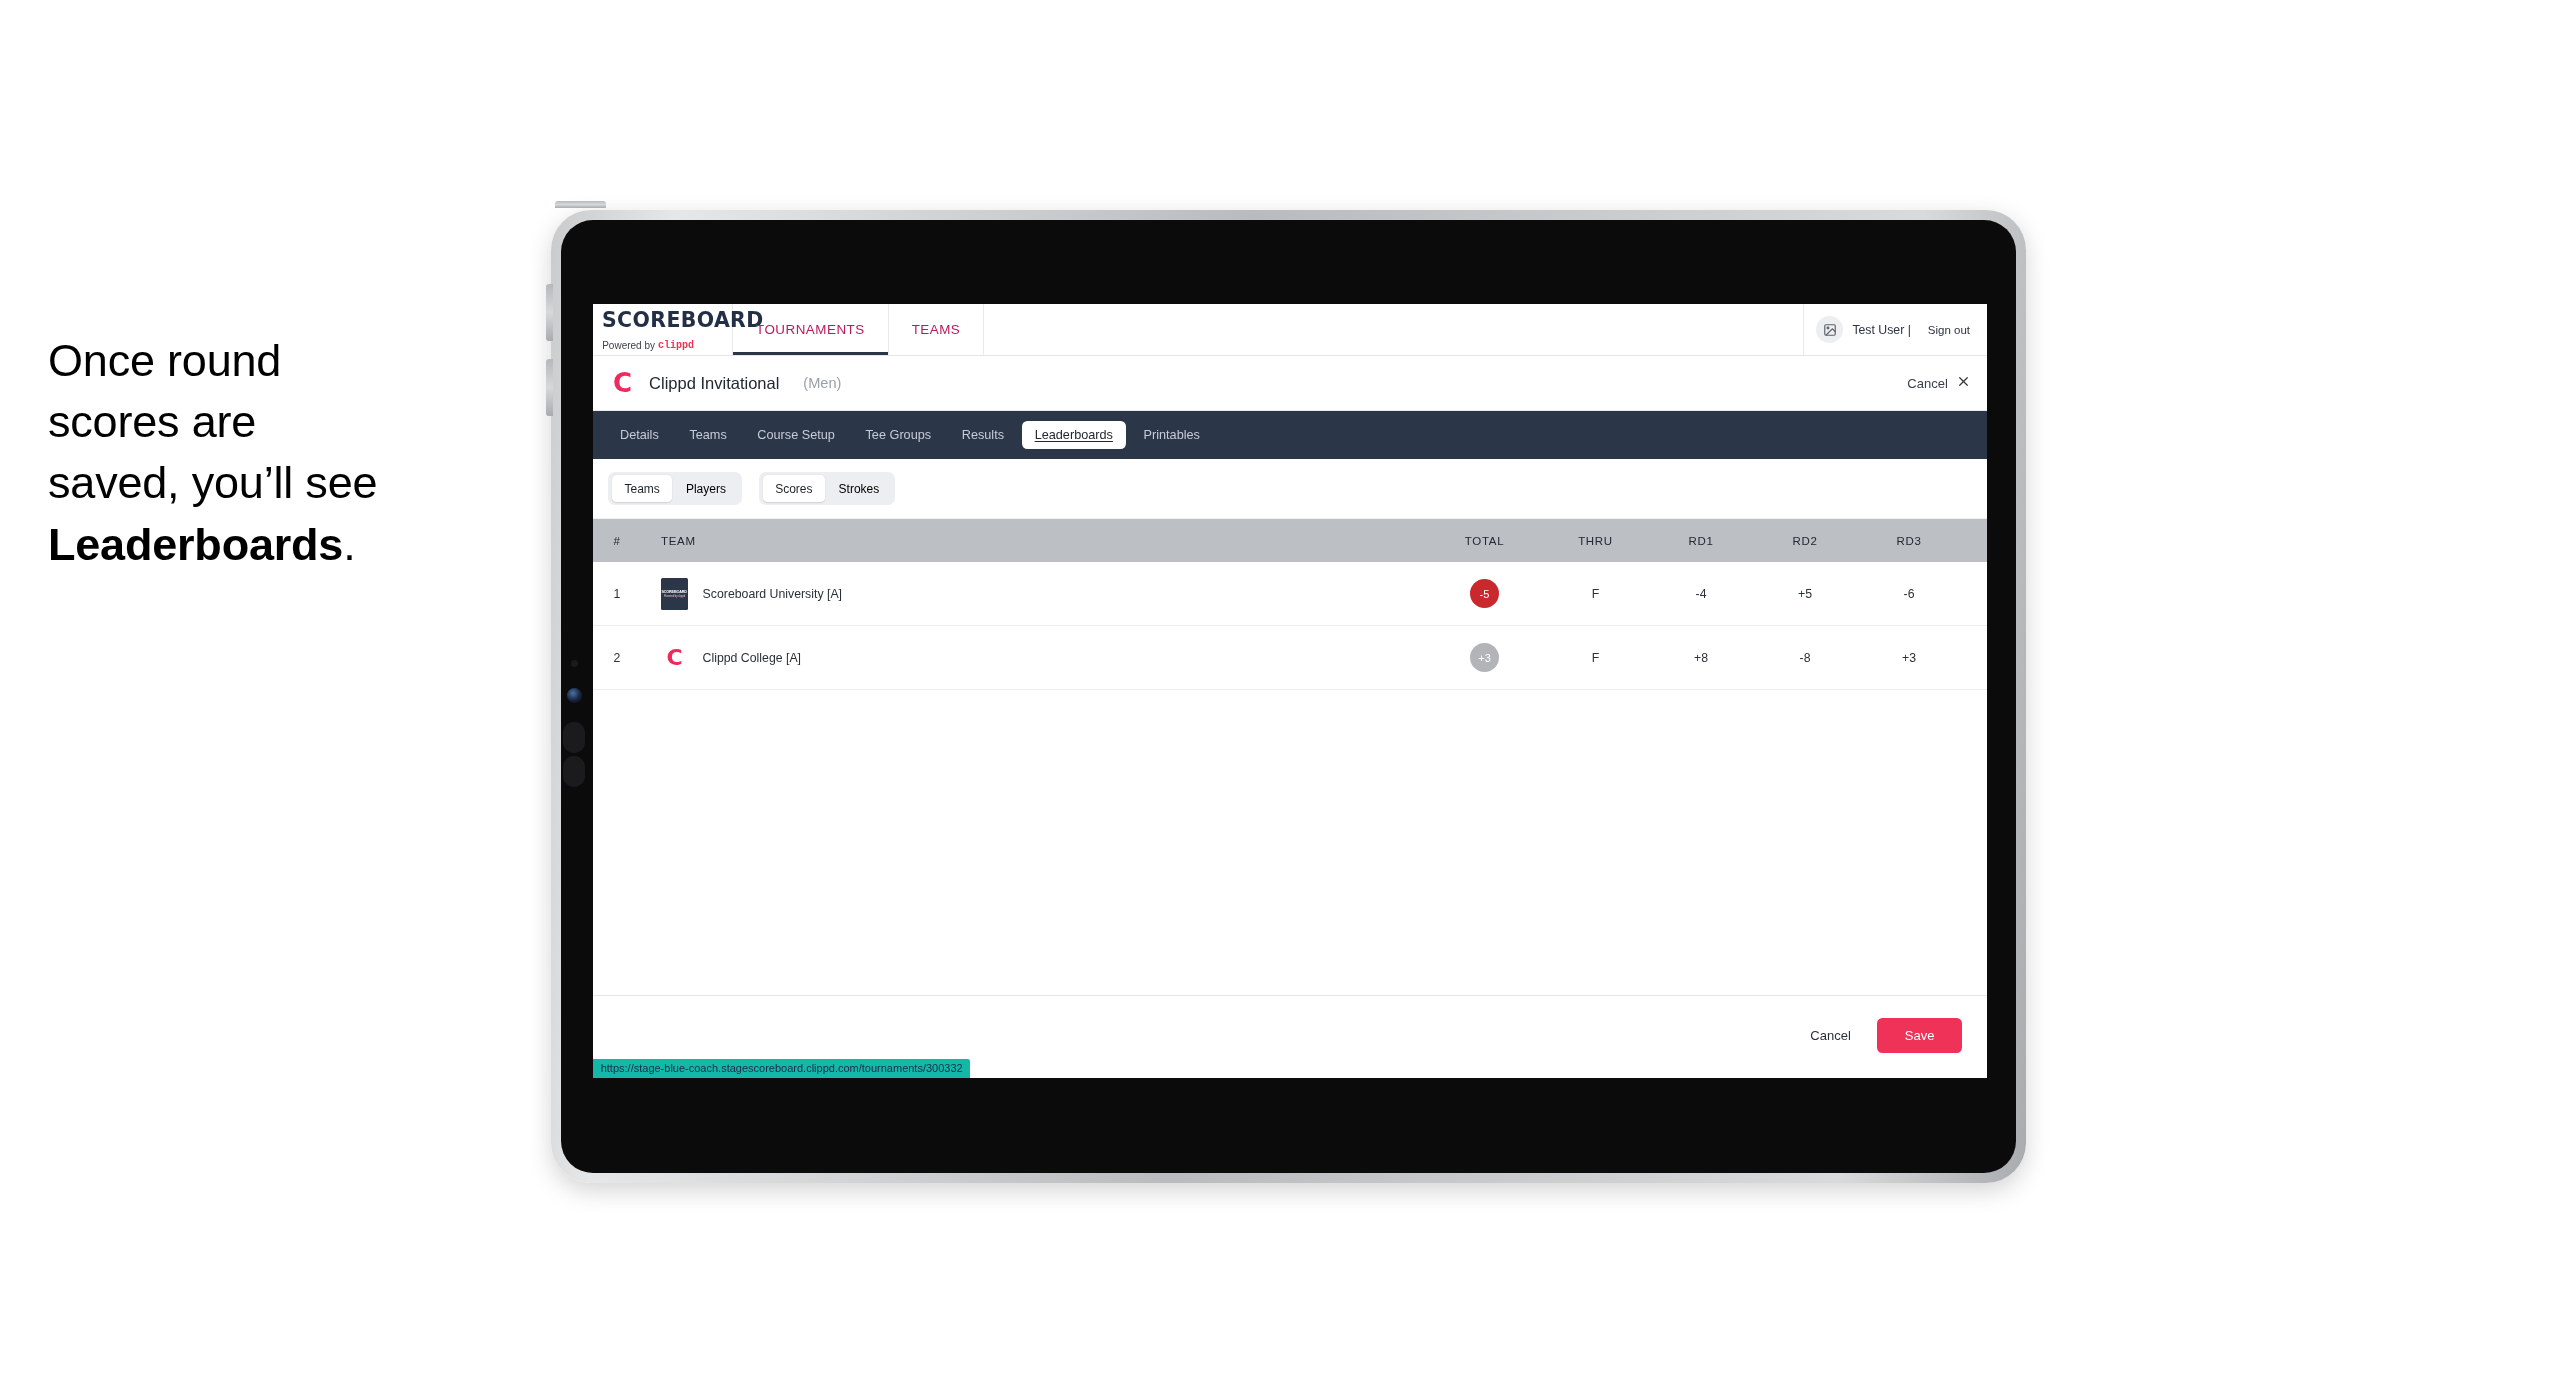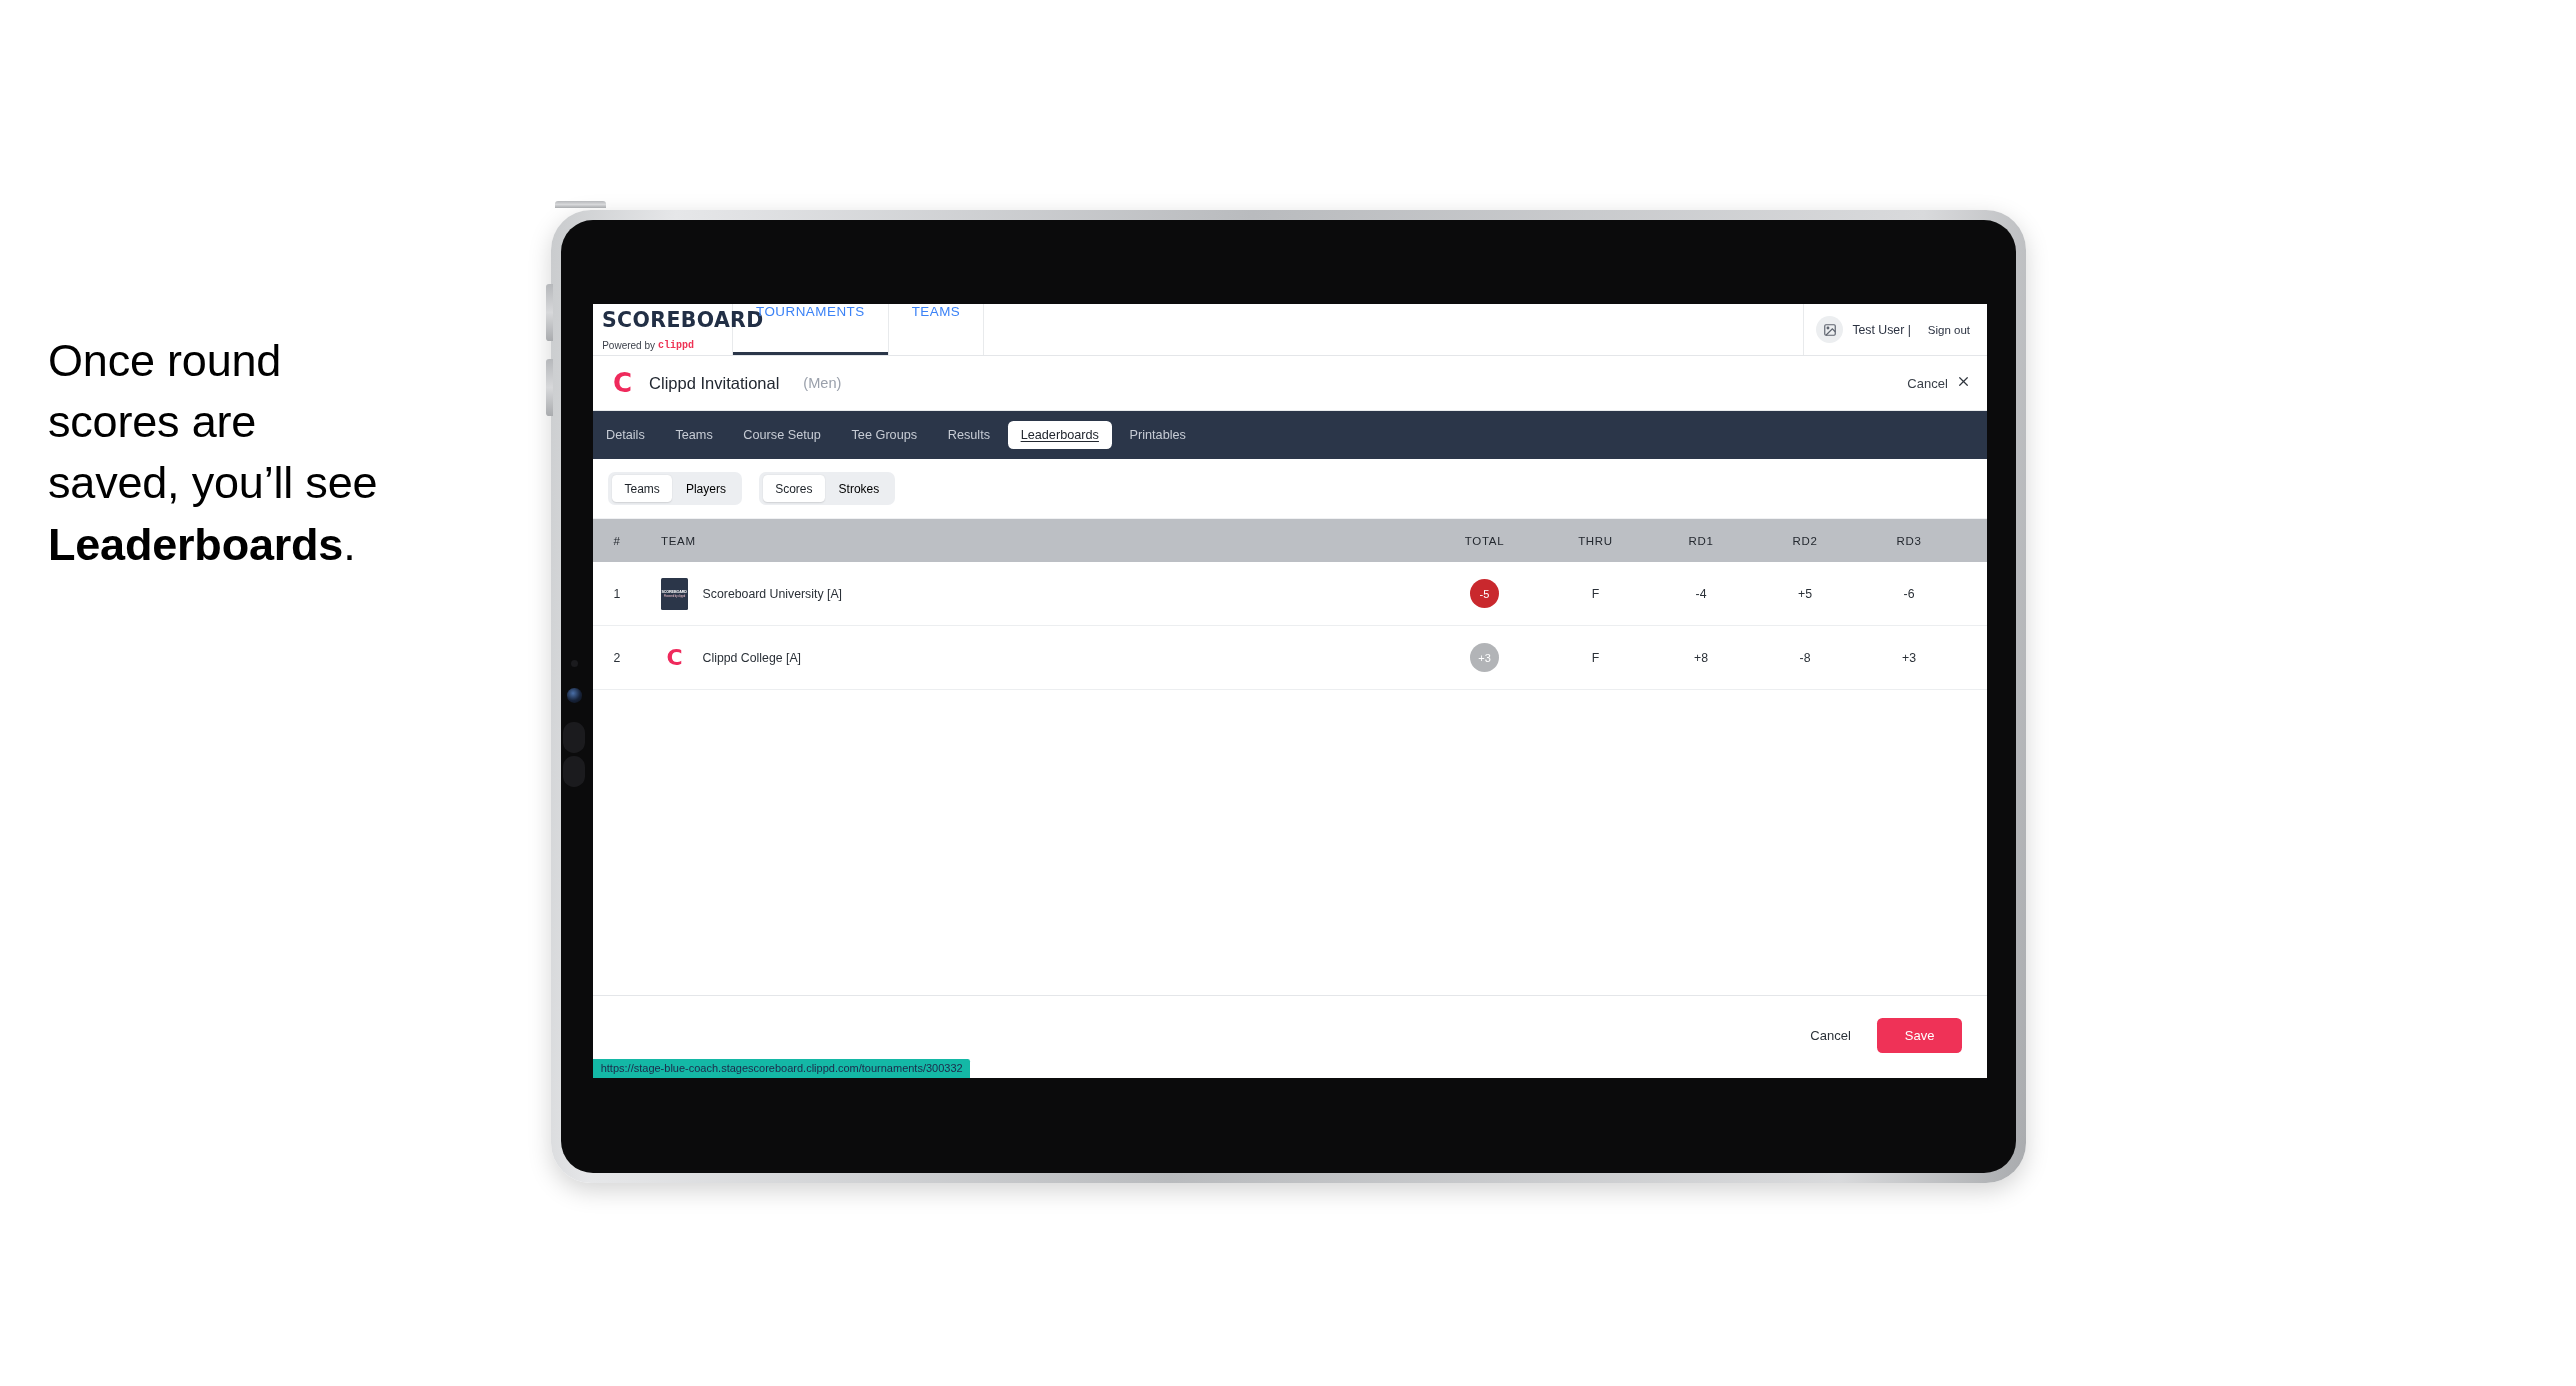--- a/index.html
+++ b/index.html
@@ -97,24 +97,24 @@
   }
   #logo-sub {
     margin-top: 9px;
     font-size: 10px;
     color: #3a3f49;
     display: flex; gap: 3.1px; align-items: flex-end;
   }
   #logo-sub .brand { color: #ee3355; font-weight: bold; font-family: Liberation Mono, monospace; }
 
   .top-tab {
-    display: flex; 
+    display: flex; align-items: center;
     padding: 0 23px;
     font-size: 13.4px;
-    color: #3b82f6;
+    color: #be185d;
     letter-spacing: 0.5px;
     border-right: 0.8px solid #e8eaec;
     position: relative;
     cursor: pointer;
   }
   .top-tab.active::after {
     content: "";
     position: absolute; left: 0; right: 0; bottom: 0;
     height: 3.1px; background: #2b3649;
   }
@@ -155,20 +155,21 @@
     display: flex; align-items: center; gap: 9.2px;
     font-size: 13px; color: #3a4049;
     cursor: pointer;
   }
 
   
   #nav-bar {
     height: 48px;
     background: #2b3649;
     display: flex; align-items: center;
+    padding-left: 14px;
     gap: 4.6px;
   }
   .nav-item {
     font-size: 12.7px;
     color: #c7ccd5;
     padding: 7px 13px;
     border-radius: 5.4px;
     cursor: pointer;
     white-space: nowrap;
   }

